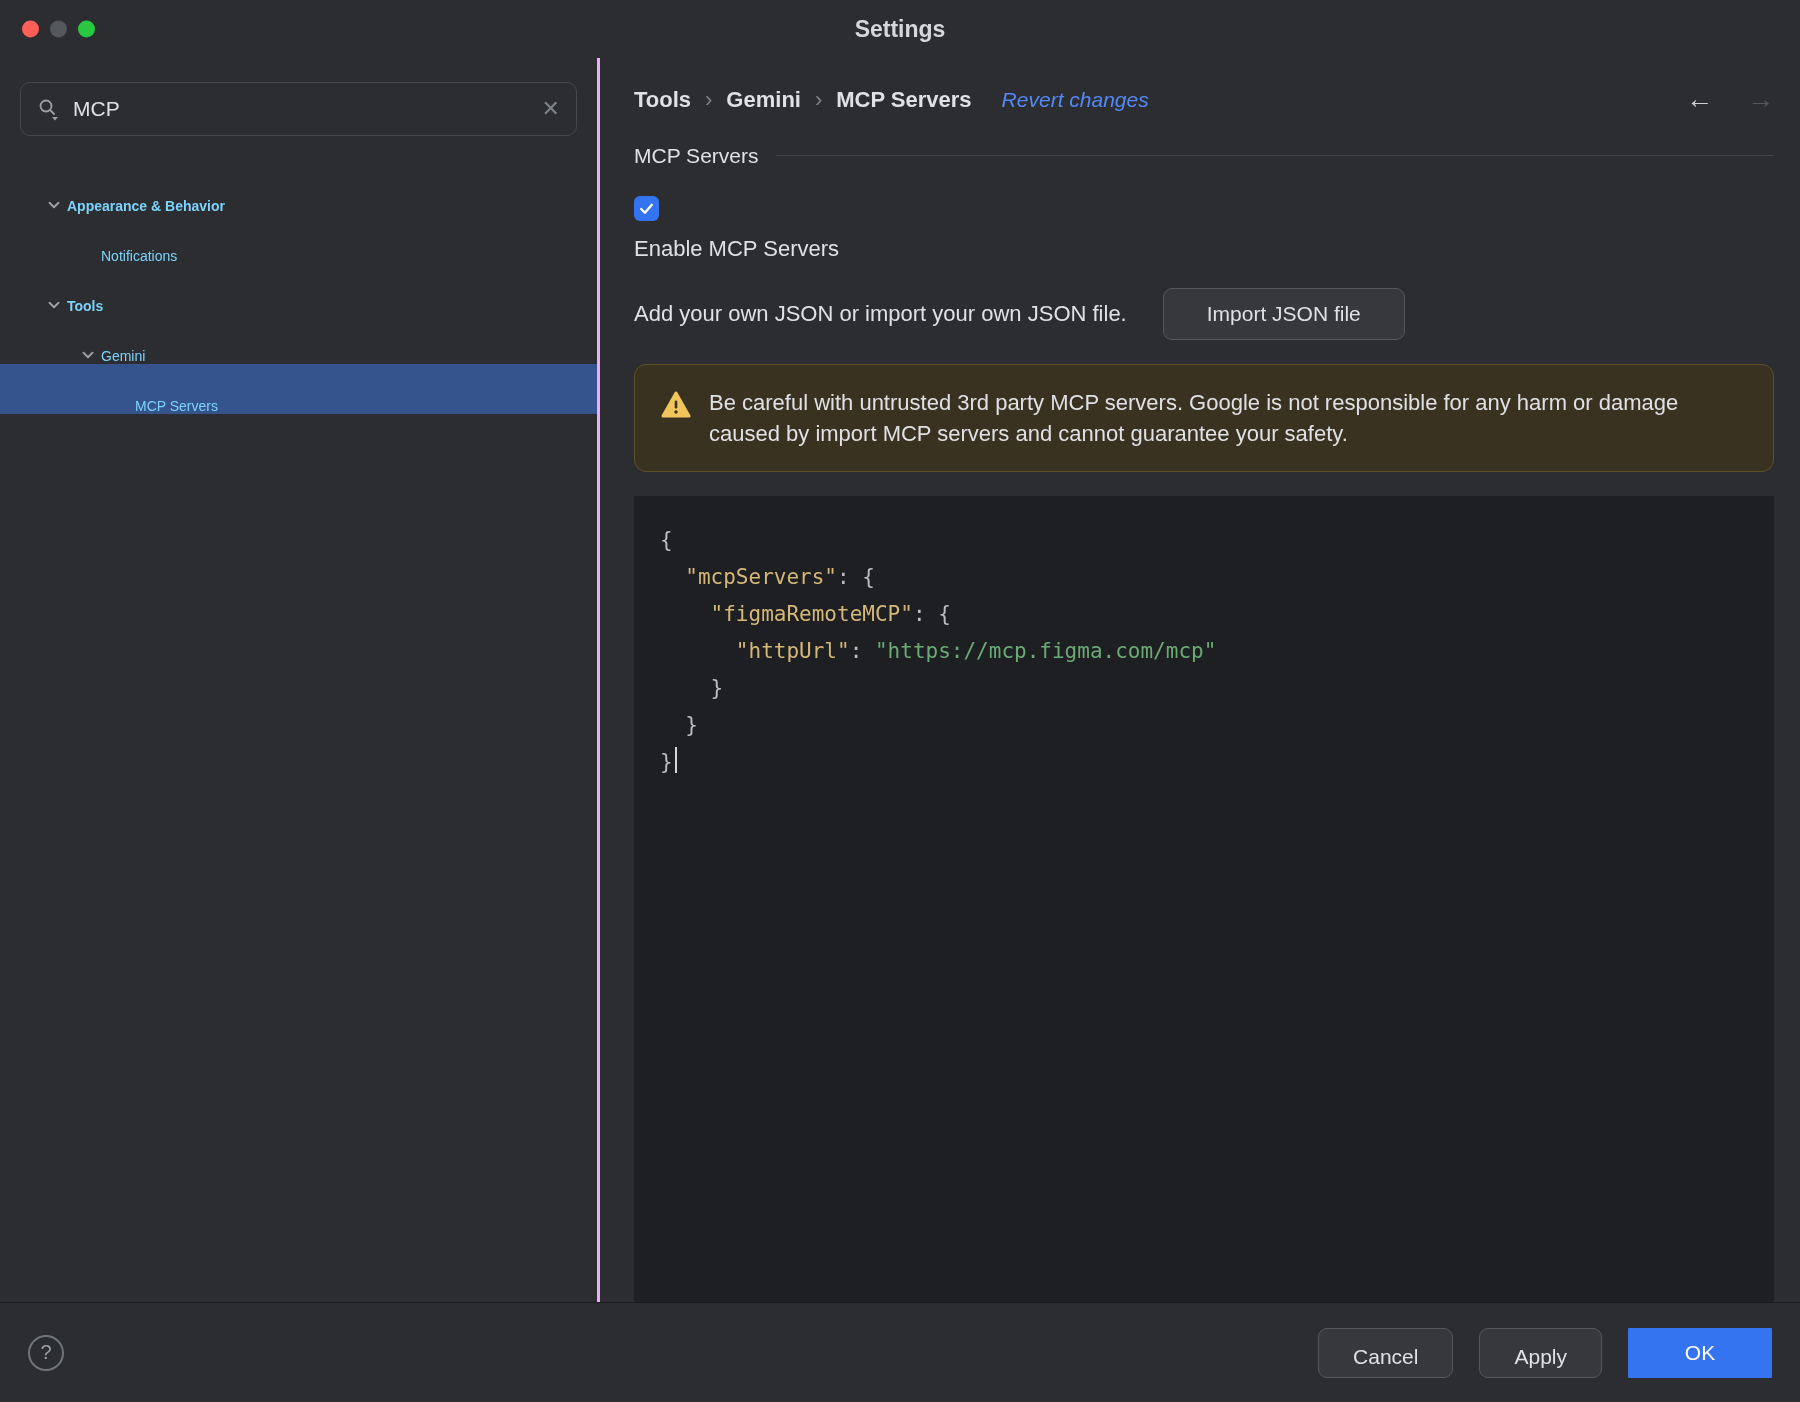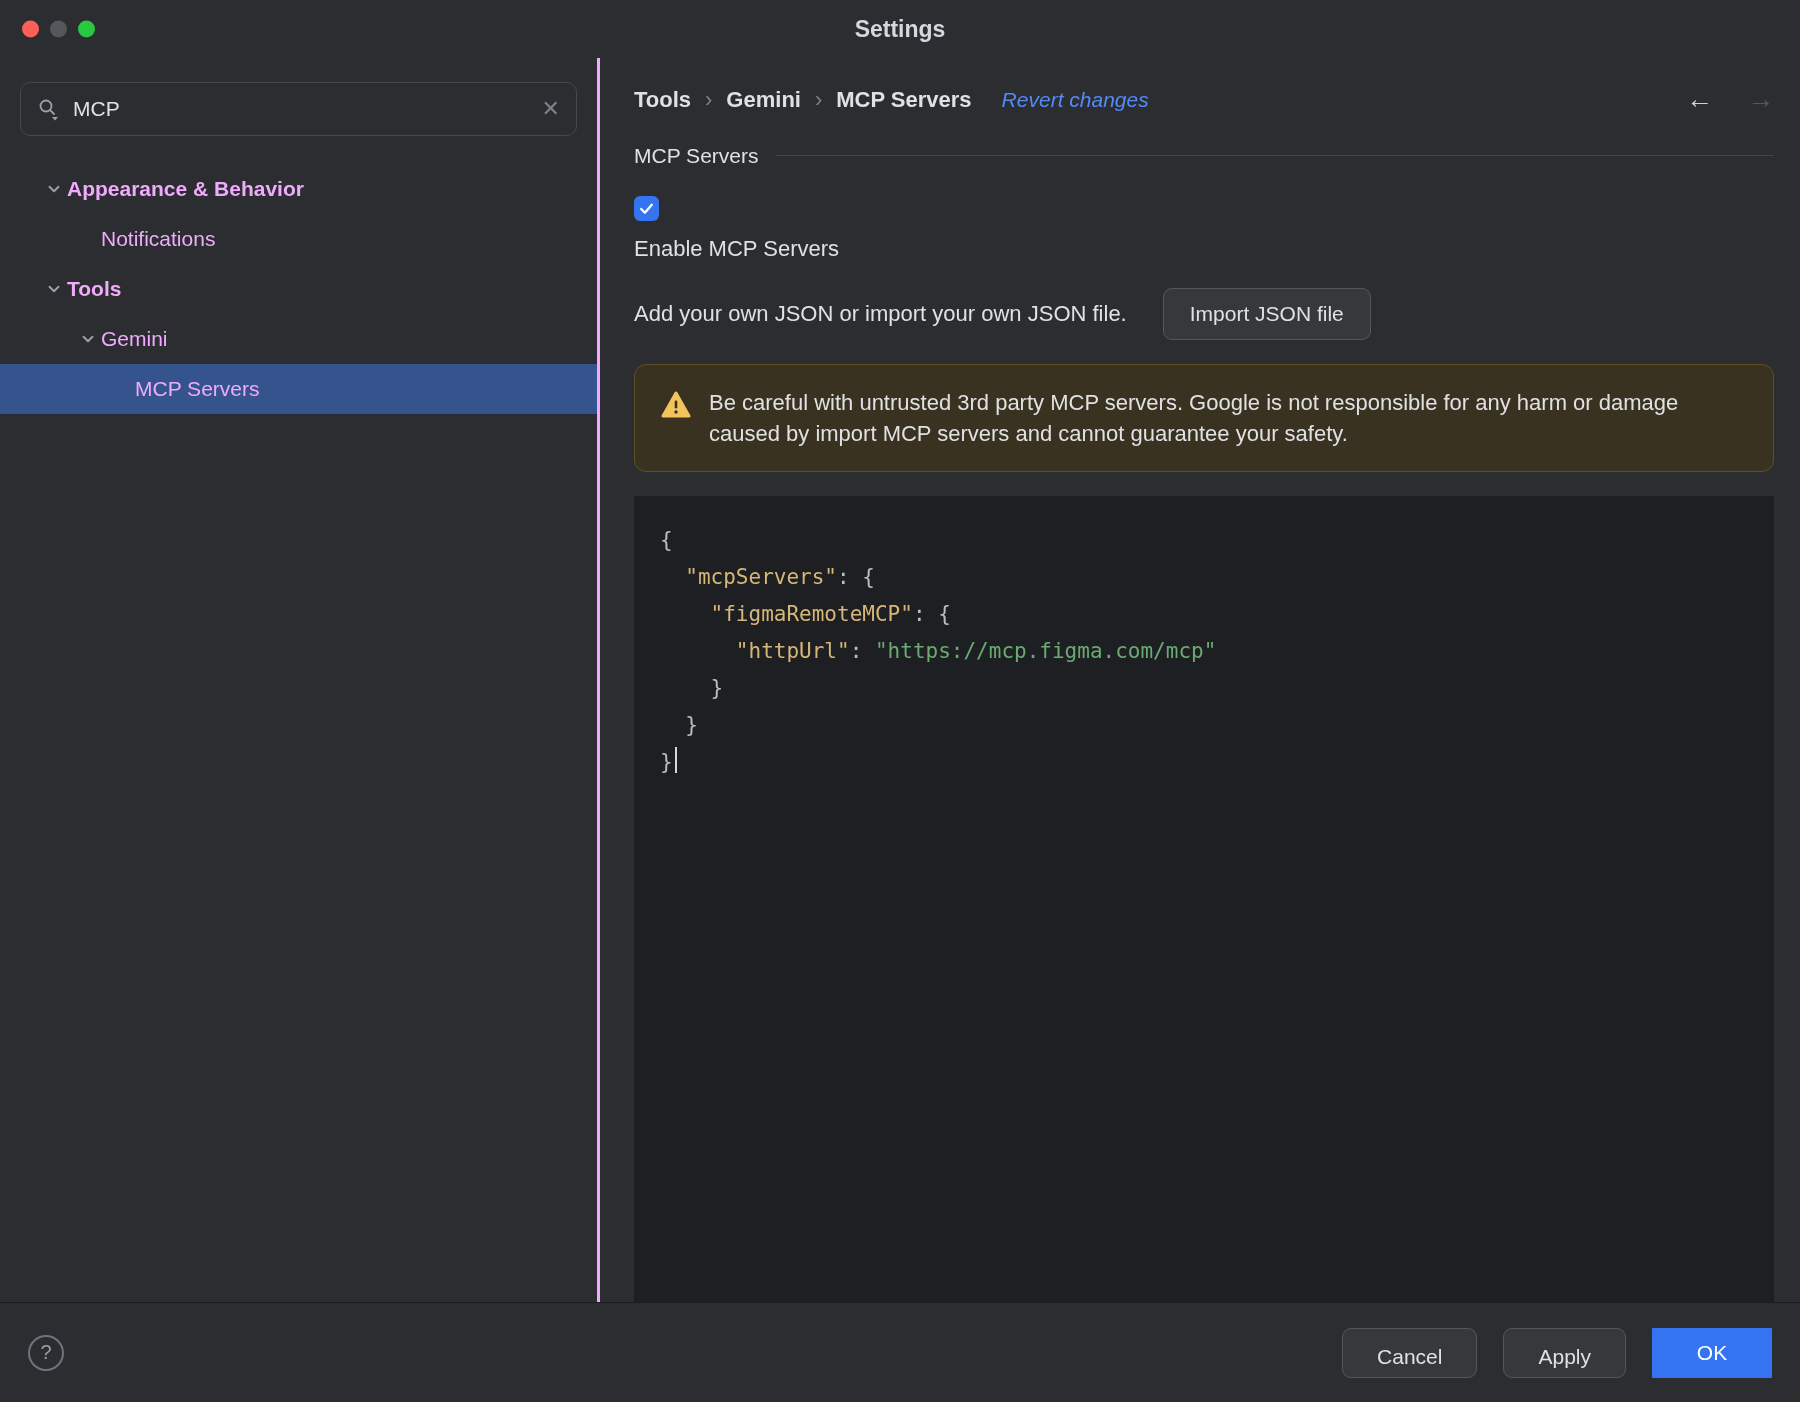--- a/index.html
+++ b/index.html
@@ -29,21 +29,21 @@
 
   
   .body{flex:1;display:flex;min-height:0;}
 
   
   .sidebar{width:600px;flex:0 0 600px;border-right:3px solid #f0abfc;display:flex;flex-direction:column;padding-top:24px;}
   .search-box{margin:0 20px;height:54px;border:1px solid #46484D;border-radius:10px;display:flex;align-items:center;padding:0 16px;gap:12px;background:#2B2D30;}
   .search-value{flex:1;font-size:21px;color:#DFE1E5;}
   .clear-icon{color:#7E8187;font-size:22px;line-height:1;cursor:default;}
   .tree{margin-top:28px;}
-  .tree-row{height:50px;display:flex;align-items:center;font-size:21px;color:#f0abfc;}
+  .tree-row{height:50px;display:flex;align-items:flex-end;font-size:14px;color:#7dd3fc;}
   .tree-row.bold{font-weight:700;}
   .tree-row.selected{background:var(--selection-blue);}
   .chevron-slot{width:26px;display:flex;align-items:center;justify-content:center;flex:0 0 26px;}
 
   
   .main{flex:1;display:flex;flex-direction:column;padding:20px 26px 0 34px;min-width:0;}
   .breadcrumb-row{display:flex;align-items:center;height:44px;}
   .crumb{font-size:22px;font-weight:600;color:#DFE1E5;}
   .crumb-sep{font-size:22px;color:#7E8187;margin:0 14px;}
   .revert-link{margin-left:30px;font-size:21px;color:var(--link-blue);font-style:italic;}
@@ -58,39 +58,39 @@
   .checkbox-row{display:flex;gap:15px;margin-top:28px;flex-direction:column;}
   .checkbox{width:25px;height:25px;border-radius:6px;background:#43454A;display:flex;align-items:center;justify-content:center;}
   .checkbox svg{display:none;}
   .checkbox.checked{background:var(--accent-blue);}
   .checkbox.checked svg{display:block;}
   .checkbox-label{font-size:22px;color:#DFE1E5;}
 
   .import-row{display:flex;align-items:center;gap:36px;margin-top:26px;}
   .import-text{font-size:22px;color:#DFE1E5;}
   button{font-family:"Liberation Sans",sans-serif;cursor:default;}
-  .btn-secondary{height:52px;padding:0 26px;border:1px solid #54575C;border-radius:9px;background:#36383C;font-size:21px;color:#DFE1E5;}
+  .btn-secondary{height:52px;padding:0 43px;border:1px solid #54575C;border-radius:9px;background:#36383C;font-size:21px;color:#DFE1E5;}
 
   .warning-box{margin-top:24px;display:flex;gap:18px;padding:22px 26px;background:#3A3220;border:1px solid #5E5026;border-radius:12px;align-items:flex-start;}
   .warning-icon{flex:0 0 30px;margin-top:3px;}
   .warning-text{font-size:22px;color:#DFE1E5;line-height:1.42;}
 
   .editor{margin-top:24px;height:810px;background:#1E1F22;padding:26px 0 0 26px;font-family:"DejaVu Sans Mono",monospace;font-size:21px;line-height:37px;overflow:hidden;}
   .code-line{white-space:pre;}
   .tk-punct{color:#BCBEC4;}
   .tk-key{color:var(--json-key);}
   .tk-str{color:var(--json-string);}
   .cursor{display:inline-block;width:2px;height:26px;background:#D5D7DD;vertical-align:-4px;margin-left:2px;}
 
   
   .footer{height:100px;flex:0 0 100px;border-top:1px solid #1B1C1F;display:flex;align-items:center;padding:0 28px;gap:26px;background:#2B2D30;}
   .help-circle{width:36px;height:36px;border:2px solid #6F737A;border-radius:50%;color:#9DA0A8;font-size:20px;display:flex;align-items:center;justify-content:center;background:transparent;padding:0;}
   .footer-spacer{flex:1;}
   .btn-footer{height:50px;padding:16px 34px;border:1px solid #54575C;border-radius:9px;background:#36383C;font-size:21px;color:#DFE1E5;}
-  .btn-ok{height:50px;width:120px;border:none;border-radius:1px;background:var(--accent-blue);color:#FFFFFF;font-size:21px;}
+  .btn-ok{height:50px;width:144px;border:none;border-radius:1px;background:var(--accent-blue);color:#FFFFFF;font-size:21px;}
 </style>
 </head>
 <body>
 
 <div class="window">
 
   <div class="titlebar">
     <div class="traffic-lights">
       <span class="tl tl-red"></span>
       <span class="tl tl-gray"></span>

